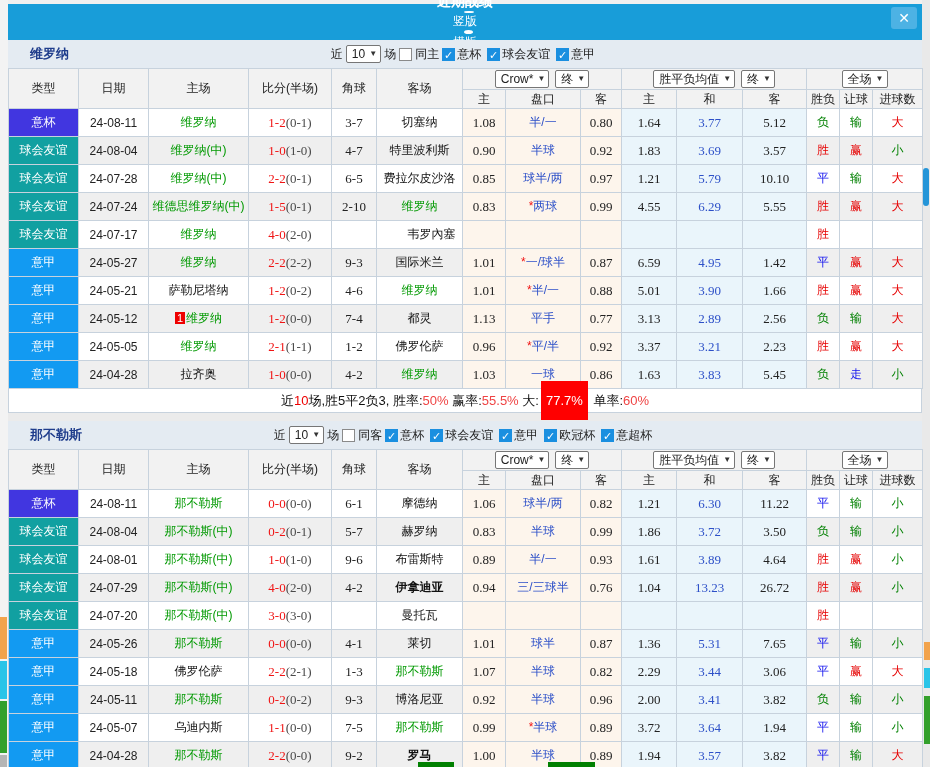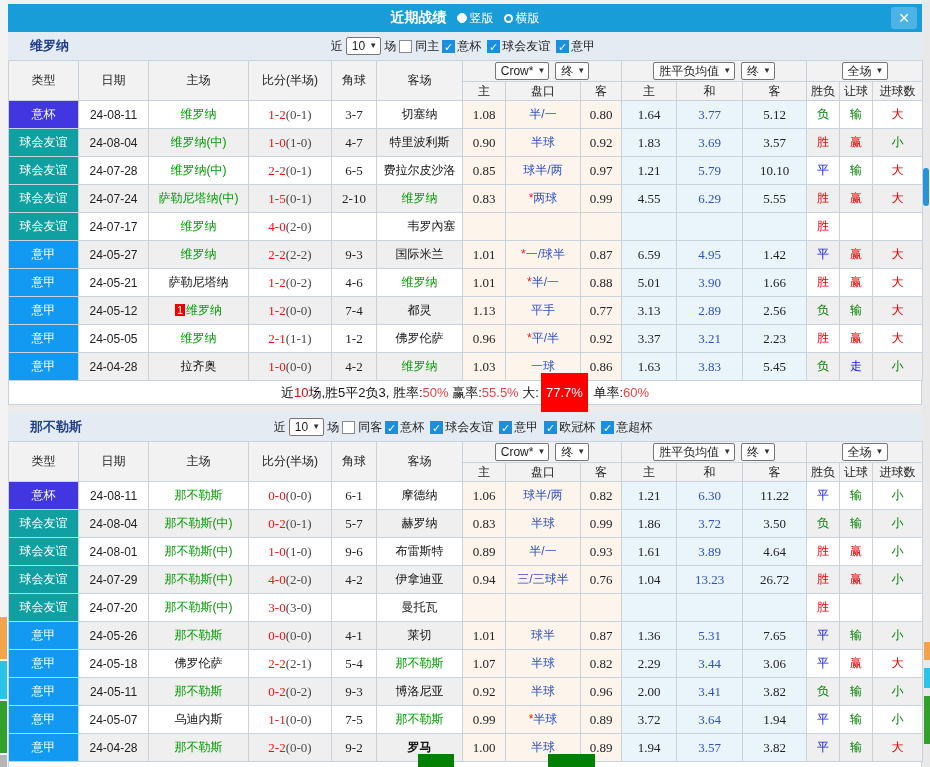--- a/index.html
+++ b/index.html
@@ -11,21 +11,21 @@
   .strip.left { left:0; }
   .strip.right { right:0; background:#e9e9e9; }
   .frag { position:absolute; left:0; width:7px; }
   .thumb { position:absolute; left:1px; width:6px; height:38px; top:168px; border-radius:3px; }
 
   .topgap { position:absolute; top:0; left:0; width:930px; height:4px; background:#f0f0f0; }
 
   .modal { position:absolute; left:8px; top:4px; width:914px; height:763px; background:#fff; }
 
   
-  .titlebar { height:28px; background:#189dd9; display:flex; align-items:center; justify-content:center; position:relative; color:#fff; }
+  .titlebar { height:36px; background:#189dd9; display:flex; align-items:center; justify-content:center; position:relative; color:#fff;flex-direction:column; }
   .titlebar .title { font-weight:bold; font-size:14px; }
   .radio { width:10px; height:10px; border-radius:50%; display:inline-block; margin:0 3px 0 10px; vertical-align:-1px; }
   .radio.on { background:#fff; border:1px solid #fff; }
   .radio.off { background:transparent; border:2px solid #fff; width:9px; height:9px; }
   .rlabel { font-size:12px; }
   .closebtn { position:absolute; right:5px; top:3px; width:26px; height:22px; background:#4db2e4; border-radius:3px; color:#fff; font-size:14px; font-weight:bold; text-align:center; line-height:22px; cursor:pointer; }
 
   
   .controls { height:28px; background:#e4ebf2; position:relative; display:flex; align-items:center; justify-content:center; font-size:12px; color:#222; }
   .controls .team { position:absolute; left:22px; color:#1f3d8c; font-weight:bold; font-size:13px; }
@@ -228,21 +228,21 @@
                 <td class="bluebg num">1.21</td>
                 <td class="bluebg num avgmid">5.79</td>
                 <td class="bluebg num">10.10</td>
                 <td style="color: rgb(18, 18, 238);">平</td>
                 <td style="color: rgb(1, 128, 1);">输</td>
                 <td style="color: rgb(230, 0, 0);">大</td>
               </tr>
               <tr class="even">
                 <td style="background: rgb(17, 160, 161); color: rgb(255, 255, 255);">球会友谊</td>
                 <td>24-07-24</td>
-                <td><span style="color: rgb(0, 153, 0);">萨勒尼塔纳(中)</span></td>
+                <td><span style="color: rgb(0, 153, 0);">维德思维罗纳(中)</span></td>
                 <td class="num"><span class="ft">1-5</span><span class="ht">(0-1)</span></td>
                 <td class="num">2-10</td>
                 <td><span style="color: rgb(0, 153, 0);">维罗纳</span></td>
                 <td class="cream num">0.83</td>
                 <td class="cream"><span class="star">*</span><span class="hcap">两球</span></td>
                 <td class="cream num">0.99</td>
                 <td class="bluebg num">4.55</td>
                 <td class="bluebg num avgmid">6.29</td>
                 <td class="bluebg num">5.55</td>
                 <td style="color: rgb(230, 0, 0);">胜</td>
@@ -500,21 +500,21 @@
                 <td style="color: rgb(230, 0, 0);">胜</td>
                 <td style="color: rgb(230, 0, 0);">赢</td>
                 <td style="color: rgb(1, 128, 1);">小</td>
               </tr>
               <tr class="even">
                 <td style="background: rgb(17, 160, 161); color: rgb(255, 255, 255);">球会友谊</td>
                 <td>24-07-29</td>
                 <td><span style="color: rgb(0, 153, 0);">那不勒斯(中)</span></td>
                 <td class="num"><span class="ft">4-0</span><span class="ht">(2-0)</span></td>
                 <td class="num">4-2</td>
-                <td><span style="color: rgb(17, 17, 17);">伊拿迪亚</span></td>
+                <td><span style="color: rgb(17, 17, 17); font-weight: bold;">伊拿迪亚</span></td>
                 <td class="cream num">0.94</td>
                 <td class="cream"><span class="hcap">三/三球半</span></td>
                 <td class="cream num">0.76</td>
                 <td class="bluebg num">1.04</td>
                 <td class="bluebg num avgmid">13.23</td>
                 <td class="bluebg num">26.72</td>
                 <td style="color: rgb(230, 0, 0);">胜</td>
                 <td style="color: rgb(230, 0, 0);">赢</td>
                 <td style="color: rgb(1, 128, 1);">小</td>
               </tr>
@@ -550,21 +550,21 @@
                 <td class="bluebg num">7.65</td>
                 <td style="color: rgb(18, 18, 238);">平</td>
                 <td style="color: rgb(1, 128, 1);">输</td>
                 <td style="color: rgb(1, 128, 1);">小</td>
               </tr>
               <tr class="odd">
                 <td style="background: rgb(18, 154, 242); color: rgb(255, 255, 255);">意甲</td>
                 <td>24-05-18</td>
                 <td><span style="color: rgb(17, 17, 17);">佛罗伦萨</span></td>
                 <td class="num"><span class="ft">2-2</span><span class="ht">(2-1)</span></td>
-                <td class="num">5-4</td>
+                <td class="num">1-3</td>
                 <td><span style="color: rgb(0, 153, 0);">那不勒斯</span></td>
                 <td class="cream num">1.07</td>
                 <td class="cream"><span class="hcap">半球</span></td>
                 <td class="cream num">0.82</td>
                 <td class="bluebg num">2.29</td>
                 <td class="bluebg num avgmid">3.44</td>
                 <td class="bluebg num">3.06</td>
                 <td style="color: rgb(18, 18, 238);">平</td>
                 <td style="color: rgb(230, 0, 0);">赢</td>
                 <td style="color: rgb(230, 0, 0);">大</td>

